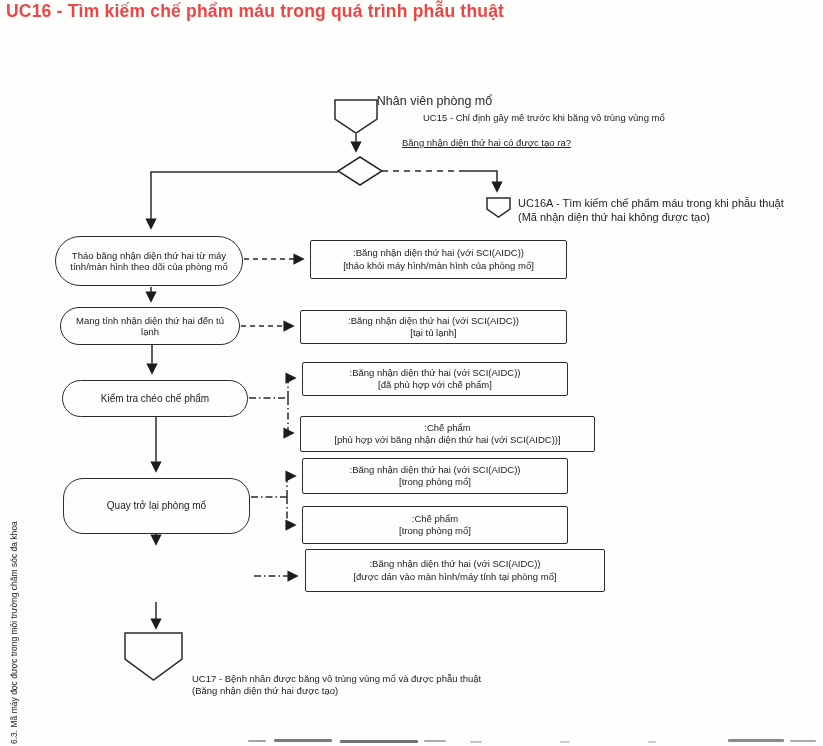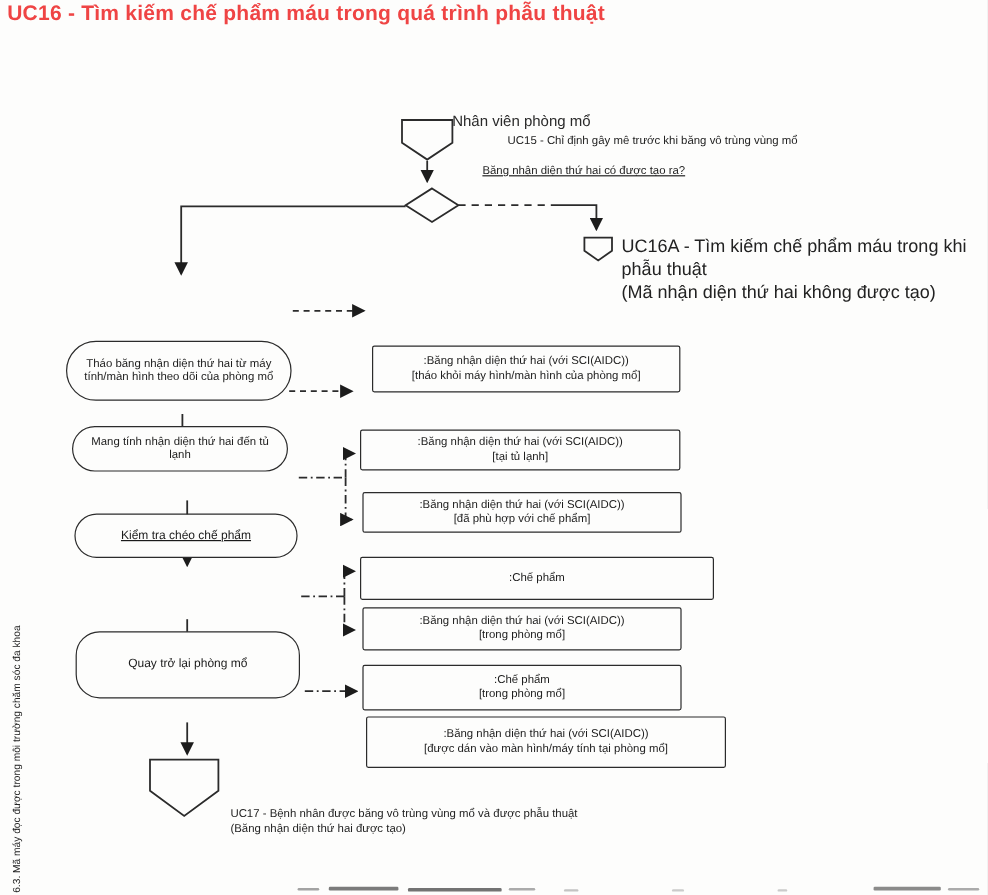--- a/index.html
+++ b/index.html
@@ -9,21 +9,21 @@
   }
   #wires{position:absolute;left:0;top:0;z-index:1;}
   .txt{position:absolute;z-index:3;}
   #title{left:6px;top:1px;font-size:17.5px;font-weight:600;letter-spacing:.2px;color:#ef4444;}
   #lane{left:352px;top:47px;width:165px;text-align:center;font-size:12.5px;color:#2a2a2a;margin-top:47px;}
   .note{font-size:9.5px;color:#222;}
   .note2{line-height:1.25;}
   .node{
     position:absolute;z-index:2;box-sizing:border-box;background:#fdfdfc;
     border:1.5px solid #2b2b2b;display:flex;align-items:center;justify-content:center;
-    text-align:center;font-size:9.5px;line-height:1.18;color:#1b1b1b;padding:2px 8px;margin-top:48px;
+    text-align:center;font-size:9.5px;line-height:1.18;color:#1b1b1b;padding:2px 8px;
   }
   .stadium{border-radius:26px;}
   .capsule{border-radius:20px;}
   .obj{border-radius:2px;line-height:1.3;}
   .obj .l2{display:block;}
   #sidebar-note{
     position:absolute;left:9px;top:744px;width:332px;height:14px;z-index:3;
     transform:rotate(-90deg);transform-origin:0 0;
     font-size:8.5px;color:#222;white-space:nowrap;
   }
@@ -73,49 +73,49 @@
       <path d="M287,497 L287,476 L295,476" stroke-dasharray="7,3,1.5,3" marker-end="url(#arr)"></path>
       <path d="M287,497 L287,525 L295,525" stroke-dasharray="7,3,1.5,3" marker-end="url(#arr)"></path>
       <path d="M254,576 L297,576" stroke-dasharray="7,3,1.5,3" marker-end="url(#arr)"></path>
 
       <polygon points="125,633 182,633 182,659 153.5,680 125,659" fill="#fdfdfc"></polygon>
     </g>
   </svg>
 
   <div class="txt note" style="left:423px;top:112px;width:320px;">UC15 - Chỉ định gây mê trước khi băng vô trùng vùng mổ</div>
   <div class="txt note" style="left:402px;top:137px;width:230px;text-decoration:underline;">Băng nhận diện thứ hai có được tạo ra?</div>
-  <div class="txt note note2" style="left:518px;top:197px;width:302px;font-size:15px;">
+  <div class="txt note note2" style="left:518px;top:197px;width:302px;font-size:11px;">
     <span>UC16A - Tìm kiếm chế phẩm máu trong khi phẫu thuật</span><br>
     <span>(Mã nhận diện thứ hai không được tạo)</span>
   </div>
   <div class="txt note note2" style="left:192px;top:673px;width:378px;text-align:left;">
     <span>UC17 - Bệnh nhân được băng vô trùng vùng mổ và được phẫu thuật</span><br>
     <span>(Băng nhận diện thứ hai được tạo)</span>
   </div>
 
   <div class="node stadium" style="left:55px;top:236px;width:188px;height:50px;">Tháo băng nhận diện thứ hai từ máy tính/màn hình theo dõi của phòng mổ</div>
   <div class="node capsule" style="left:60px;top:307px;width:180px;height:38px;">Mang tính nhận diện thứ hai đến tủ lạnh</div>
-  <div class="node capsule" style="left:62px;top:380px;width:186px;height:37px;font-size:10px;text-decoration:underline;">Kiểm tra chéo chế phẩm</div>
+  <div class="node capsule" style="left:62px;top:380px;width:186px;height:37px;font-size:10px;">Kiểm tra chéo chế phẩm</div>
   <div class="node capsule" style="left:63px;top:478px;width:187px;height:56px;font-size:10px;">Quay trở lại phòng mổ</div>
 
   <div class="node obj" style="left:310px;top:240px;width:257px;height:39px;">
     <div><span>:Băng nhận diện thứ hai (với SCI(AIDC))</span>
          <span class="l2">[tháo khỏi máy hình/màn hình của phòng mổ]</span></div>
   </div>
   <div class="node obj" style="left:300px;top:310px;width:267px;height:34px;">
     <div><span>:Băng nhận diện thứ hai (với SCI(AIDC))</span>
          <span class="l2">[tại tủ lạnh]</span></div>
   </div>
   <div class="node obj" style="left:302px;top:362px;width:266px;height:34px;">
     <div><span>:Băng nhận diện thứ hai (với SCI(AIDC))</span>
          <span class="l2">[đã phù hợp với chế phẩm]</span></div>
   </div>
   <div class="node obj" style="left:300px;top:416px;width:295px;height:36px;">
     <div><span>:Chế phẩm</span>
-         </div>
+         <span class="l2">[phù hợp với băng nhận diện thứ hai (với SCI(AIDC))]</span></div>
   </div>
   <div class="node obj" style="left:302px;top:458px;width:266px;height:36px;">
     <div><span>:Băng nhận diện thứ hai (với SCI(AIDC))</span>
          <span class="l2">[trong phòng mổ]</span></div>
   </div>
   <div class="node obj" style="left:302px;top:506px;width:266px;height:38px;">
     <div><span>:Chế phẩm</span>
          <span class="l2">[trong phòng mổ]</span></div>
   </div>
   <div class="node obj" style="left:305px;top:549px;width:300px;height:43px;">

